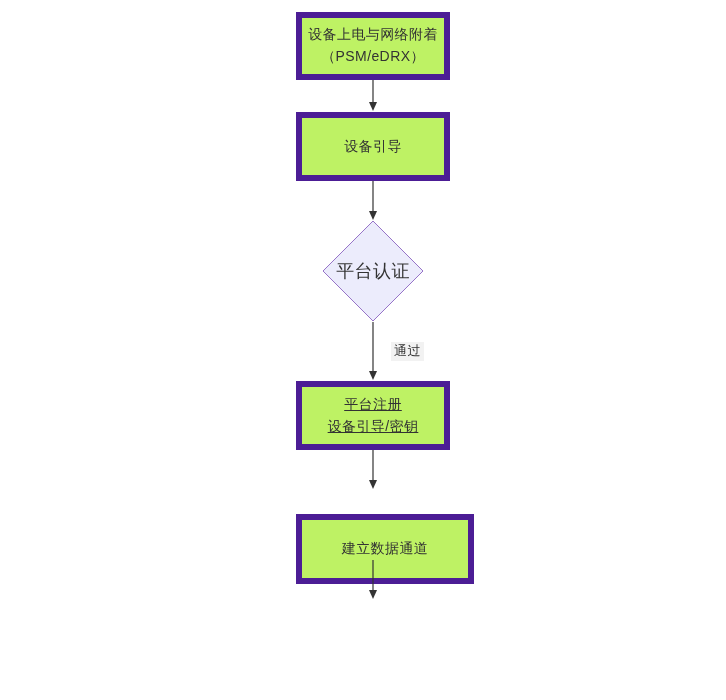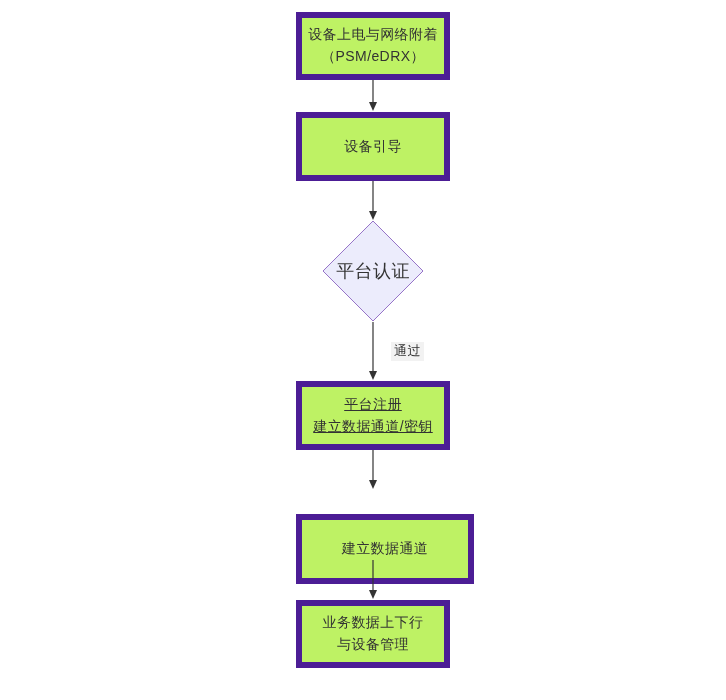--- a/index.html
+++ b/index.html
@@ -118,39 +118,35 @@
   <div class="edge" style="left:366px; top:322px; width:14px; height:59px;">
     <svg width="14" height="59" viewBox="0 0 14 59">
       <line x1="7" y1="0" x2="7" y2="50" stroke="#333333" stroke-width="1.2"></line>
       <polygon points="7,58 3,49 11,49" fill="#333333"></polygon>
     </svg>
   </div>
   <div class="edge-label" style="left:355px; top:342px;margin-left:36px;">通过</div>
 
   <div class="node-box" style="left:296px; top:381px; width:154px; height:69px;text-decoration:underline;">
     <span class="node-line">平台注册</span>
-    <span class="node-line">建立数据通道/密钥</span>
+    <span class="node-line">设备引导/密钥</span>
   </div>
 
   <div class="edge" style="left:366px; top:450px; width:14px; height:40px;">
     <svg width="14" height="40" viewBox="0 0 14 40">
       <line x1="7" y1="0" x2="7" y2="31" stroke="#333333" stroke-width="1.2"></line>
       <polygon points="7,39 3,30 11,30" fill="#333333"></polygon>
     </svg>
   </div>
 
   <div class="node-box" style="left:296px; top:514px; width:178px; height:70px;">
     <span class="node-line">建立数据通道</span>
   </div>
 
   <div class="edge" style="left:366px; top:560px; width:14px; height:40px;">
     <svg width="14" height="40" viewBox="0 0 14 40">
       <line x1="7" y1="0" x2="7" y2="31" stroke="#333333" stroke-width="1.2"></line>
       <polygon points="7,39 3,30 11,30" fill="#333333"></polygon>
     </svg>
   </div>
 
-  <div class="node-box" style="left:296px; top:600px; width:154px; height:68px;">
-    <span class="node-line">业务数据上下行</span>
-    <span class="node-line">与设备管理</span>
-  </div>
 
 </div>
 
 </body></html>

